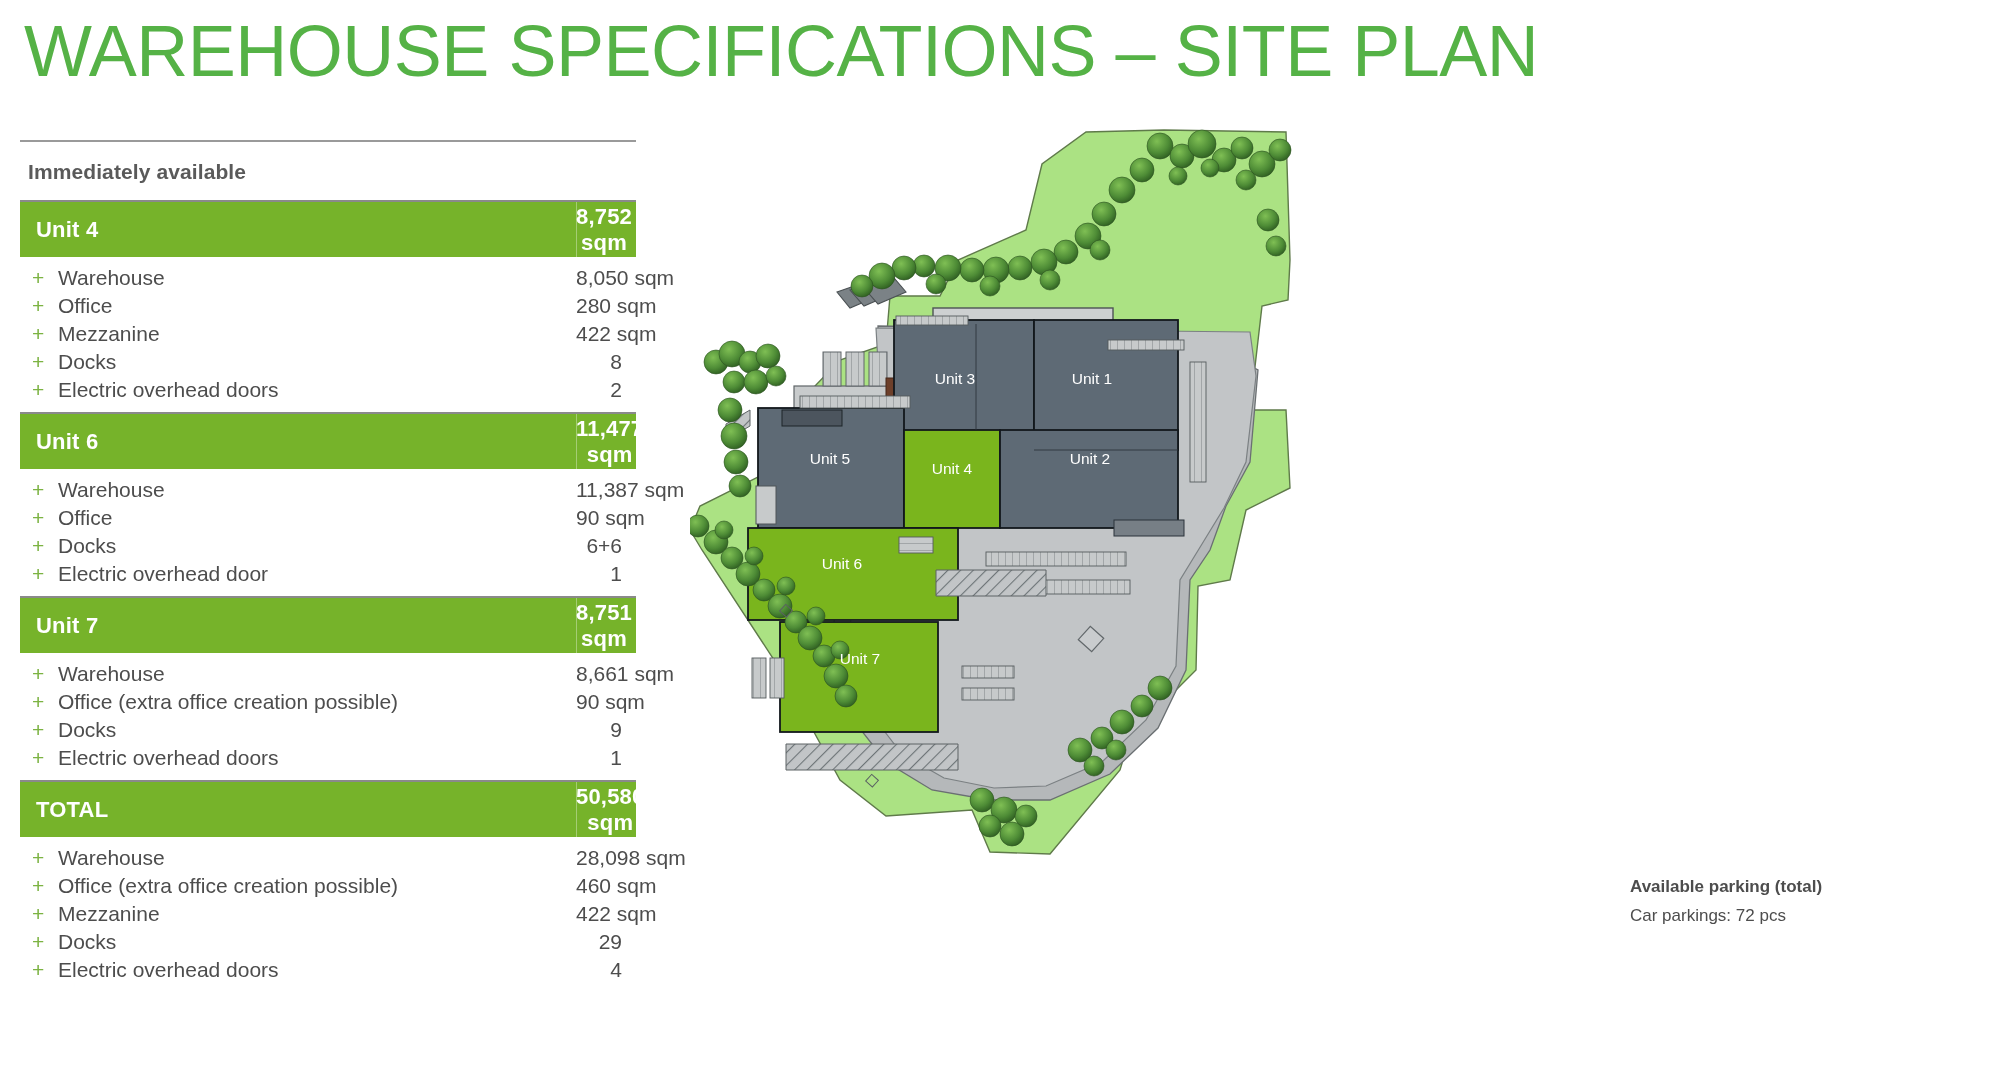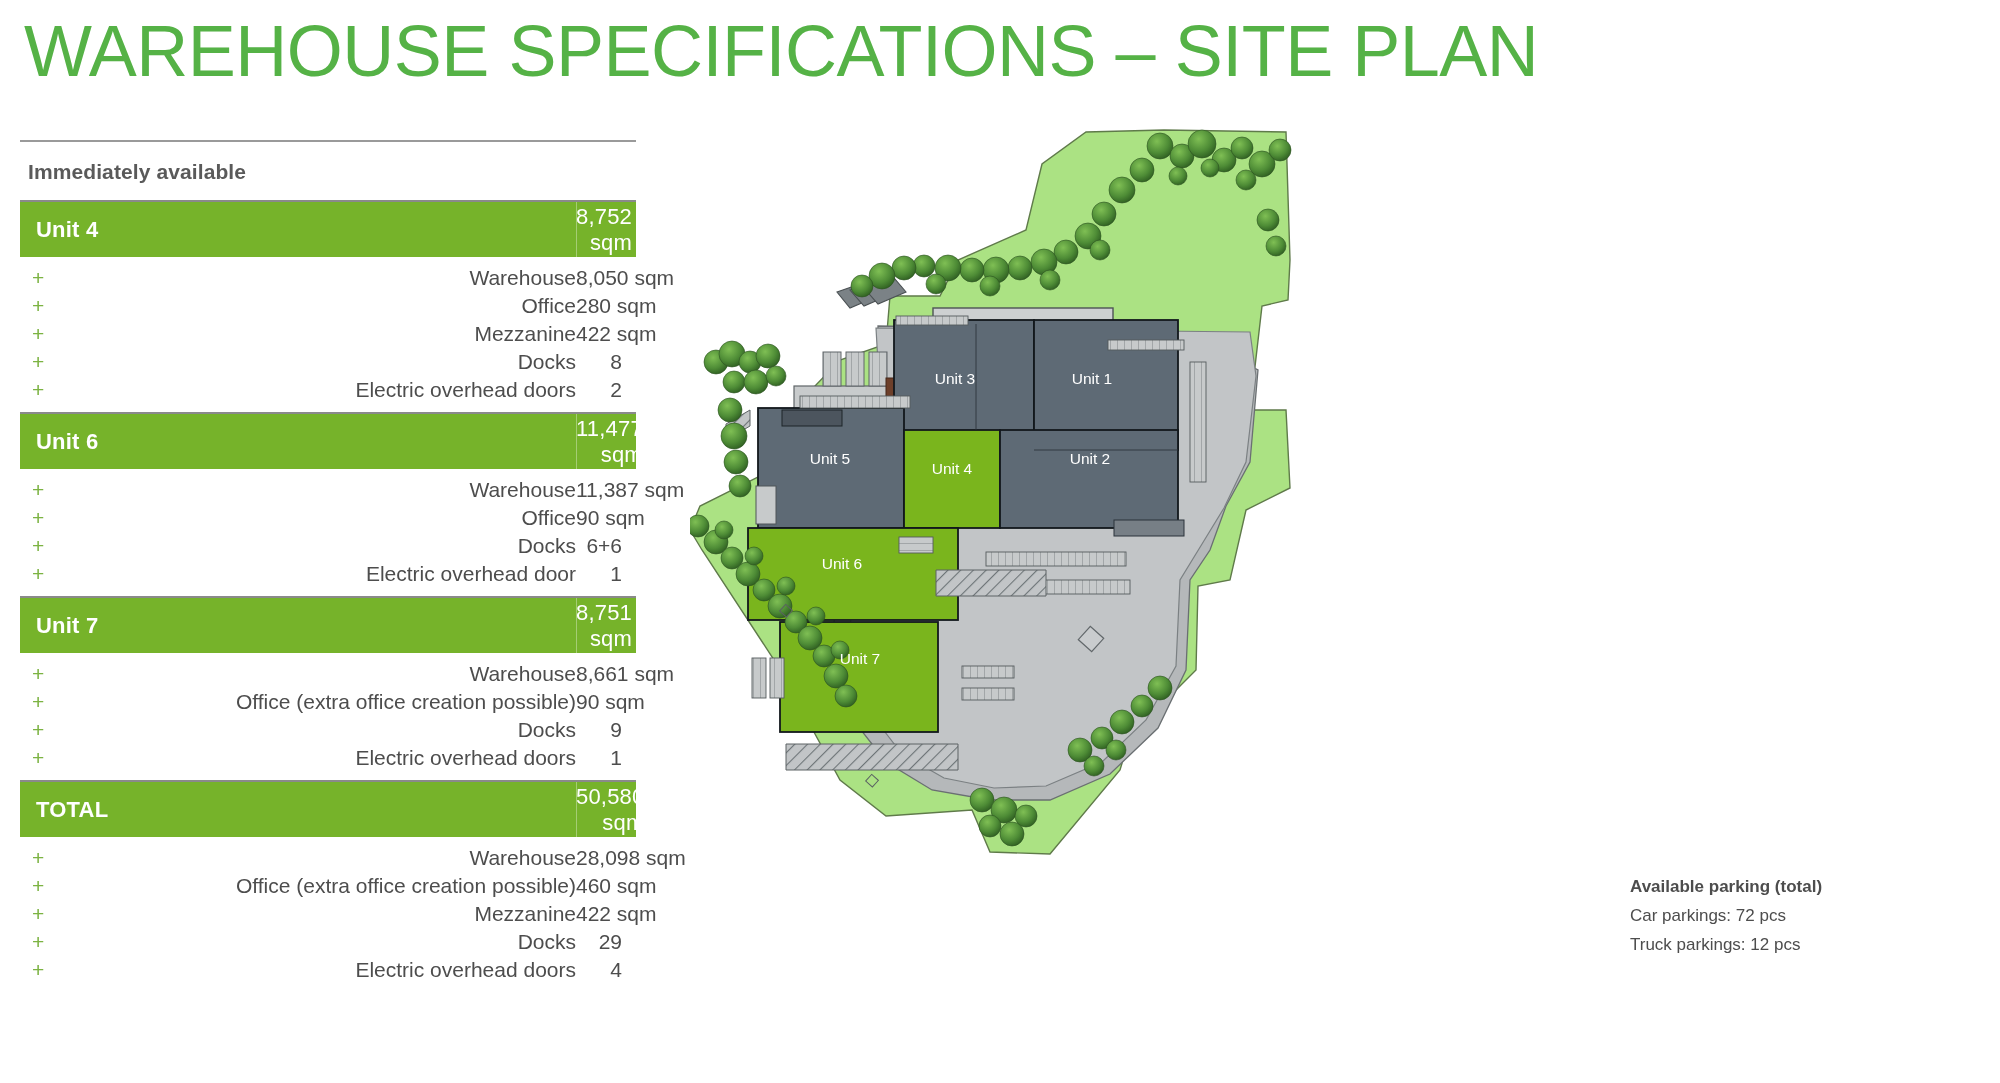--- a/index.html
+++ b/index.html
@@ -32,38 +32,37 @@
   .grp-head{
     position:relative;display:flex;align-items:center;
     height:55px;background:#76b32a;
     border-top:2px solid #8a8a8a;
   }
   .grp-head .g-name{
     flex:0 0 556px;padding-left:16px;box-sizing:border-box;
     color:#ffffff;font-size:22px;font-weight:bold;letter-spacing:.2px;
   }
   .grp-head .g-val{
-    flex:1 1 auto;text-align:right;padding-right:14px;box-sizing:border-box;
-    color:#ffffff;font-size:22px;font-weight:normal;letter-spacing:.2px;
+    flex:1 1 auto;text-align:center;padding-right:14px;box-sizing:border-box;
+    color:#ffffff;font-size:22px;font-weight:bold;letter-spacing:.2px;
   }
   .grp-head .g-div{
     position:absolute;left:556px;top:0;bottom:0;width:1px;
     background:rgba(255,255,255,.35);
   }
 
   .grp-rows{padding:7px 0 8px 0;}
   .row{display:flex;align-items:baseline;height:28px;}
   .row .plus{
     flex:0 0 38px;text-align:left;padding-left:12px;box-sizing:border-box;
     color:#7cb342;font-size:21px;font-weight:400;line-height:28px;
   }
   .row .lab{
     flex:0 0 518px;color:#4d4d4d;font-size:21px;line-height:28px;
     white-space:nowrap;
-    text-align:right;
   }
   .row .val{
     flex:1 1 auto;text-align:right;padding-right:14px;box-sizing:border-box;
     color:#4d4d4d;font-size:21px;line-height:28px;white-space:nowrap;
   }
 
   
   .parking{
     position:absolute;left:1630px;top:872px;width:330px;
     color:#4d4d4d;font-size:17px;line-height:29px;
@@ -215,21 +214,20 @@
               <span class="val">4</span>
             </div>
           </div>
         </div>
       </div>
   </div>
 
   <div class="parking">
     <div class="pk-title">Available parking (total)</div>
     <div>Car parkings: 72 pcs</div>
-    <div>Truck parkings: 12 pcs</div>
   </div>
 
   <div class="siteplan">
     <svg viewBox="0 0 640 810" xmlns="http://www.w3.org/2000/svg">
       <defs>
         <pattern id="hatch" width="9" height="9" patternTransform="rotate(45)" patternUnits="userSpaceOnUse">
           <rect width="9" height="9" fill="#c2c5c7"></rect>
           <line x1="0" y1="0" x2="0" y2="9" stroke="#6d7477" stroke-width="2.2"></line>
         </pattern>
         <pattern id="bays" width="7" height="22" patternUnits="userSpaceOnUse">

